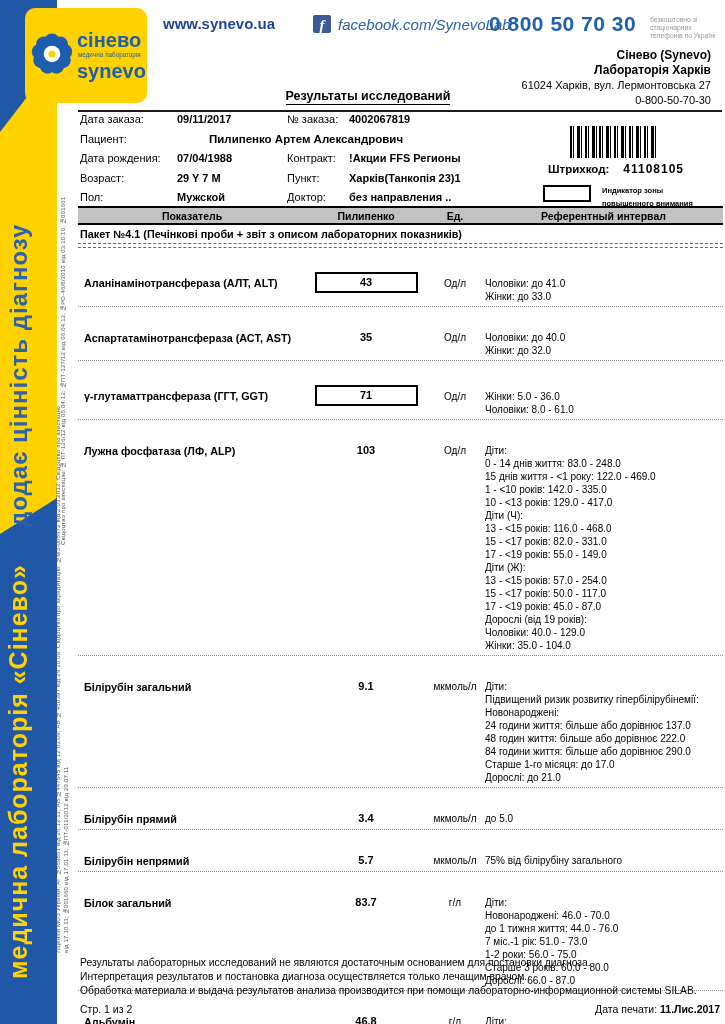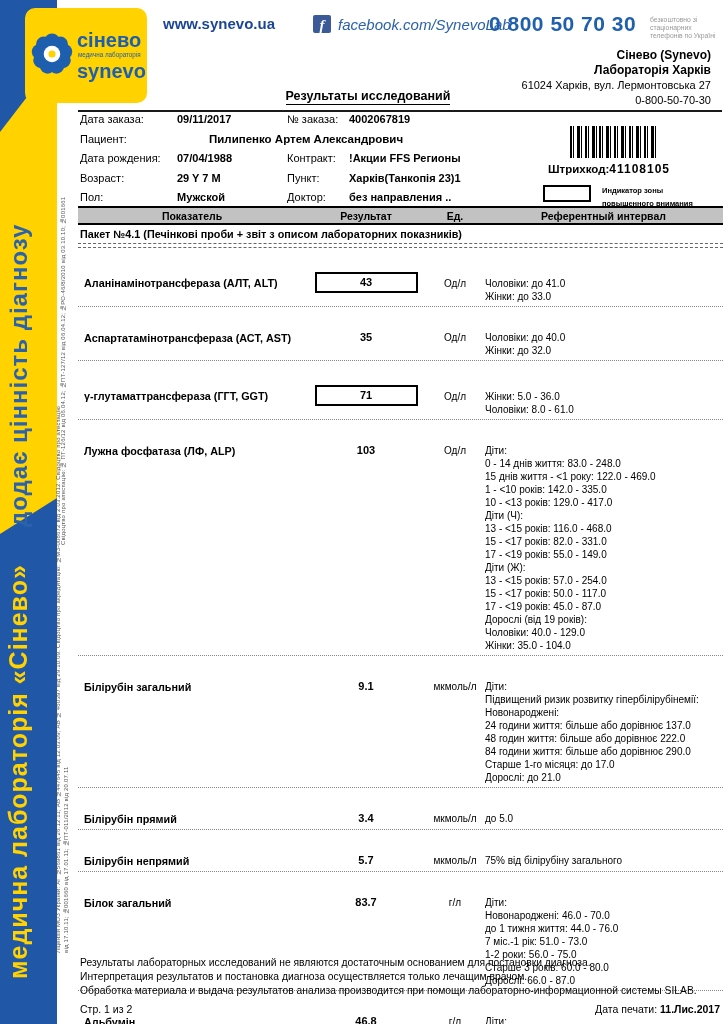--- a/index.html
+++ b/index.html
@@ -43,21 +43,21 @@
   .header-rule{position:absolute;left:78px;top:110px;width:644px;border-top:2px solid #1a1a1a;}
 
   
   .order-block{position:absolute;left:80px;top:113px;width:480px;font-size:11px;}
   .order-row{display:grid;grid-template-columns:97px 110px 62px auto;height:19.5px;align-items:start;}
   .order-row .val{font-weight:bold;}
   .patient-name{font-size:11.5px;font-weight:bold;grid-column:2 / 5;margin-left:32px;}
 
   .barcode{position:absolute;left:570px;top:126px;width:88px;height:32px;
      background:repeating-linear-gradient(90deg,#000 0 2px,#fff 2px 3px,#000 3px 4px,#fff 4px 7px,#000 7px 10px,#fff 10px 11px,#000 11px 12px,#fff 12px 14.7px);}
-  .barcode-line{position:absolute;left:548px;top:162px;width:160px;display:flex;gap:0;align-items:baseline;}
+  .barcode-line{position:absolute;left:548px;top:162px;width:160px;display:flex;gap:14px;align-items:baseline;}
   .barcode-label{font-size:11.5px;font-weight:bold;}
   .barcode-value{font-size:12px;font-weight:bold;letter-spacing:1px;}
   .indicator-box{position:absolute;left:543px;top:185px;width:44px;height:13px;background:#fff;
                  border:2.5px solid #000;}
   .indicator-note{position:absolute;left:602px;top:184px;font-size:7.5px;font-weight:bold;line-height:13px;white-space:pre-line;}
 
   
   .content-flow{position:absolute;left:78px;top:206px;width:645px;}
   .thead{display:grid;grid-template-columns:228px 120px 58px auto;background:#c2c2c2;
          border-top:2px solid #000;border-bottom:2px solid #000;height:15px;align-items:center;}
@@ -178,21 +178,21 @@
     <span class="barcode-label">Штрихкод:</span>
     <span class="barcode-value">41108105</span>
   </div>
   <div class="indicator-box"></div>
   <div class="indicator-note">Индикатор зоны
 повышенного внимания</div>
 
   <div class="content-flow">
     <div class="thead">
       <span>Показатель</span>
-      <span>Результат</span>
+      <span>Пилипенко</span>
       <span>Ед.</span>
       <span>Референтный интервал</span>
     </div>
     <div class="pkg-title">Пакет №4.1 (Печінкові проби + звіт з описом лабораторних показників)</div>
     <div class="dline"></div>
     <div>
         <div class="row flagged">
           <div class="cell name">Аланінамінотрансфераза (АЛТ, ALT)</div>
           <div class="cell result"><span class="result-box">43</span></div>
           <div class="cell unit">Од/л</div>

